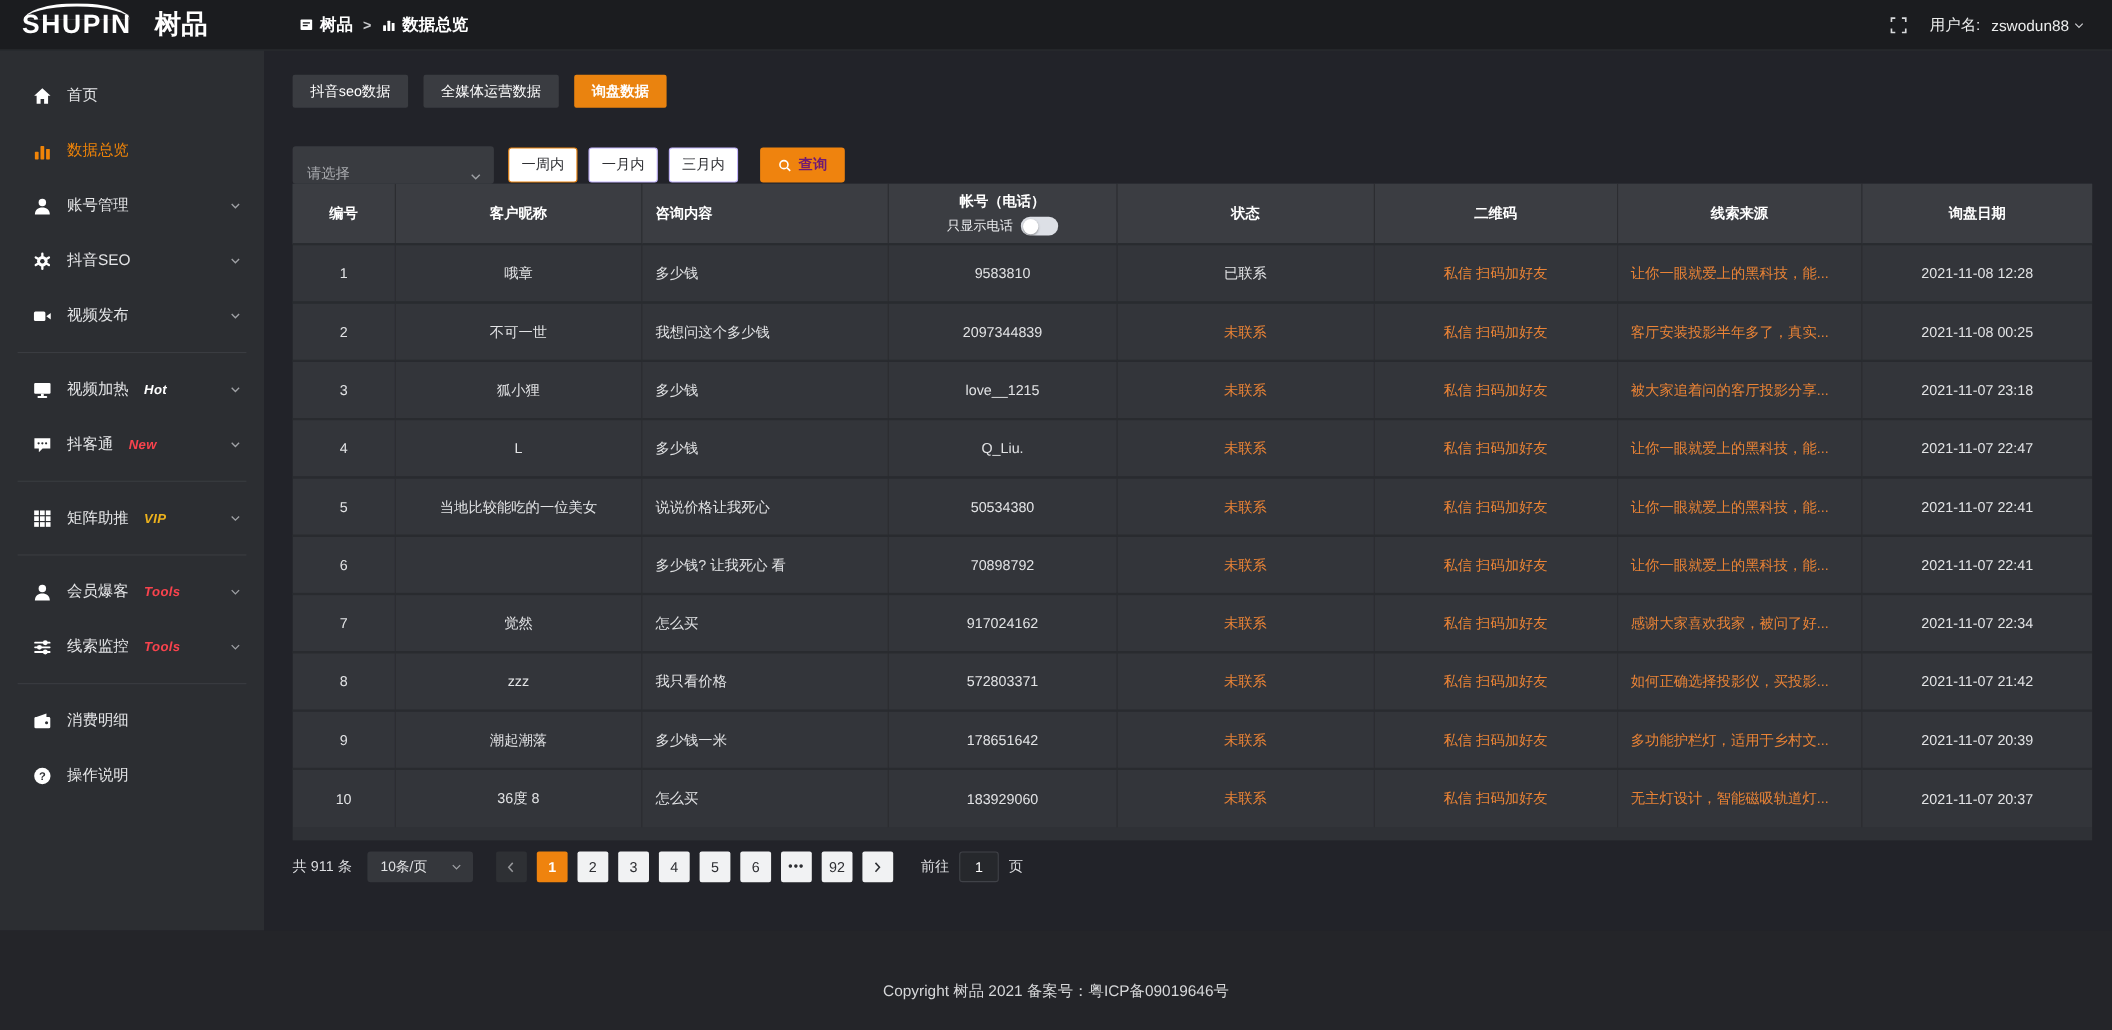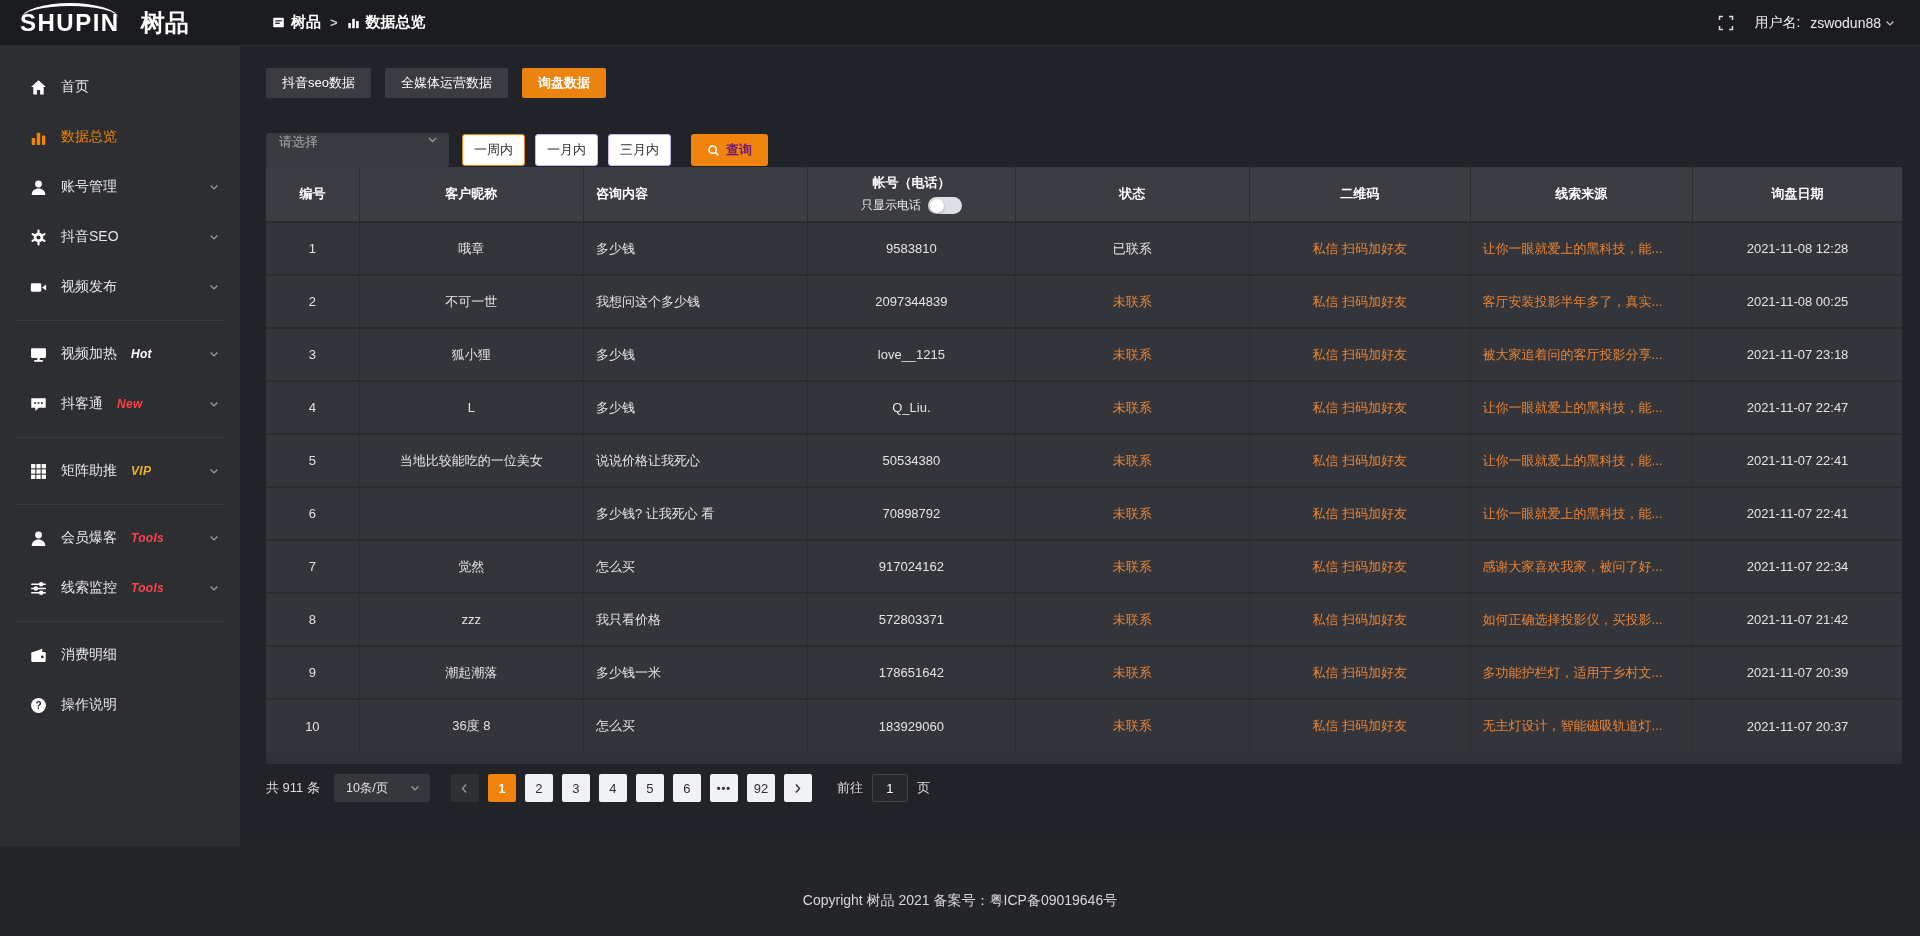--- a/index.html
+++ b/index.html
@@ -39,21 +39,21 @@
   .side-chevron svg { width:12px; height:12px; stroke:#9fa1a5; fill:none; stroke-width:1.6; }
   .side-divider { height:1px; background:#3a3c41; margin:8px 16px; }
 
   .main { flex:1; min-width:0; padding:22px 18px 0 26px; }
 
   .tabs { display:flex; gap:14px; }
   .tab { height:30px; display:flex; align-items:center; padding:0 16px; background:#3a3c41; color:#fff; font-size:13px; border-radius:2px; cursor:pointer; }
   .tab.active { background:#ea830f; font-weight:bold; }
 
   .filters { display:flex; align-items:center; gap:13px; margin-top:35px; }
-  .select { width:183px; height:34px; background:#393b40; border-radius:3px; display:flex; align-items:flex-start; padding:0 10px 0 13px; font-size:13px; color:#a9abaf; cursor:pointer; }
+  .select { width:183px; height:34px; background:#393b40; border-radius:3px; display:flex; align-items:flex-end; padding:0 10px 0 13px; font-size:13px; color:#a9abaf; cursor:pointer; }
   .select svg { margin-left:auto; width:13px; height:13px; stroke:#9fa1a5; fill:none; stroke-width:1.6; }
   .range-btn { height:32px; min-width:56px; padding:0 11px; background:#fff; border:1px solid #c4b5fd; border-radius:3px; color:#2e2f33; font-size:13px; display:flex; align-items:center; justify-content:center; cursor:pointer; }
   .range-btn.active { border-color:#ea830f; }
   .search-btn { height:32px; margin-left:7px; padding:0 16px; background:#ef830e; border-radius:3px; color:#701a75; font-size:13px; font-weight:bold; display:flex; align-items:center; gap:6px; cursor:pointer; }
   .search-btn svg { width:13px; height:13px; stroke:#fff; fill:none; stroke-width:1.8; }
 
   
   .table-card { background:#2f3136; padding-bottom:12px; }
   table { width:100%; border-collapse:collapse; table-layout:fixed; }
   thead th { height:55px; background:#3b3d42; color:#fff; font-size:13px; font-weight:bold; text-align:center; vertical-align:middle; border-right:1px solid #2c2d31; padding:0 12px; }

